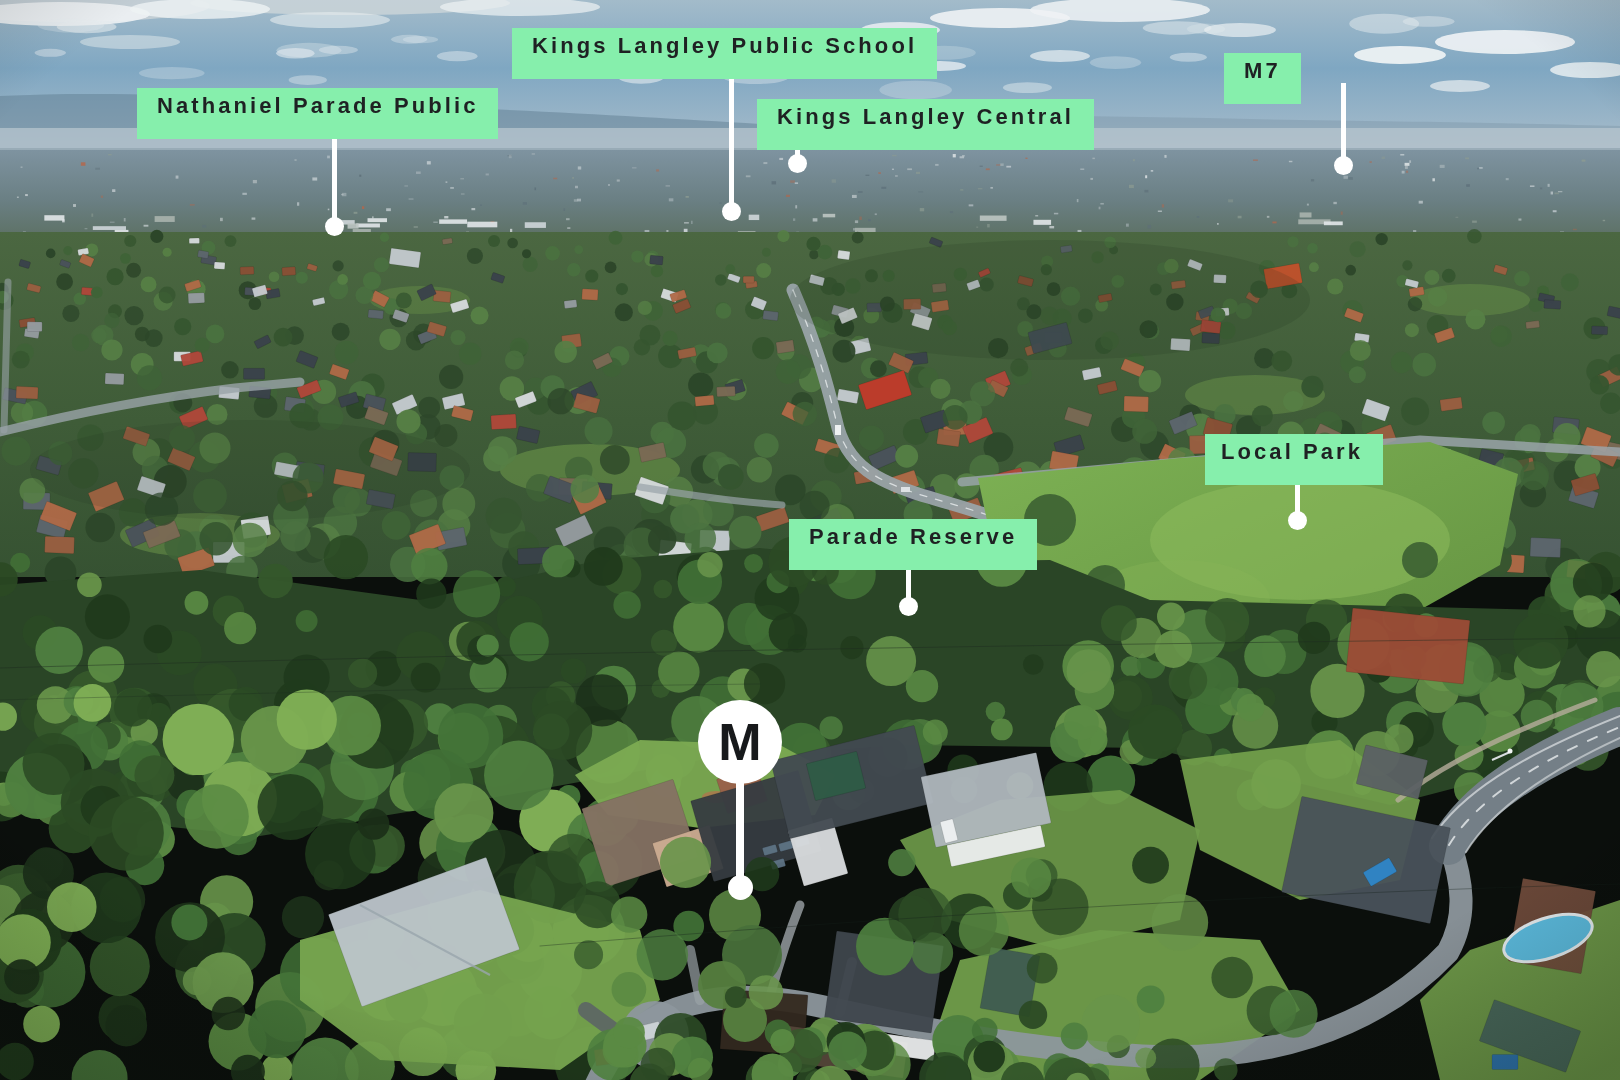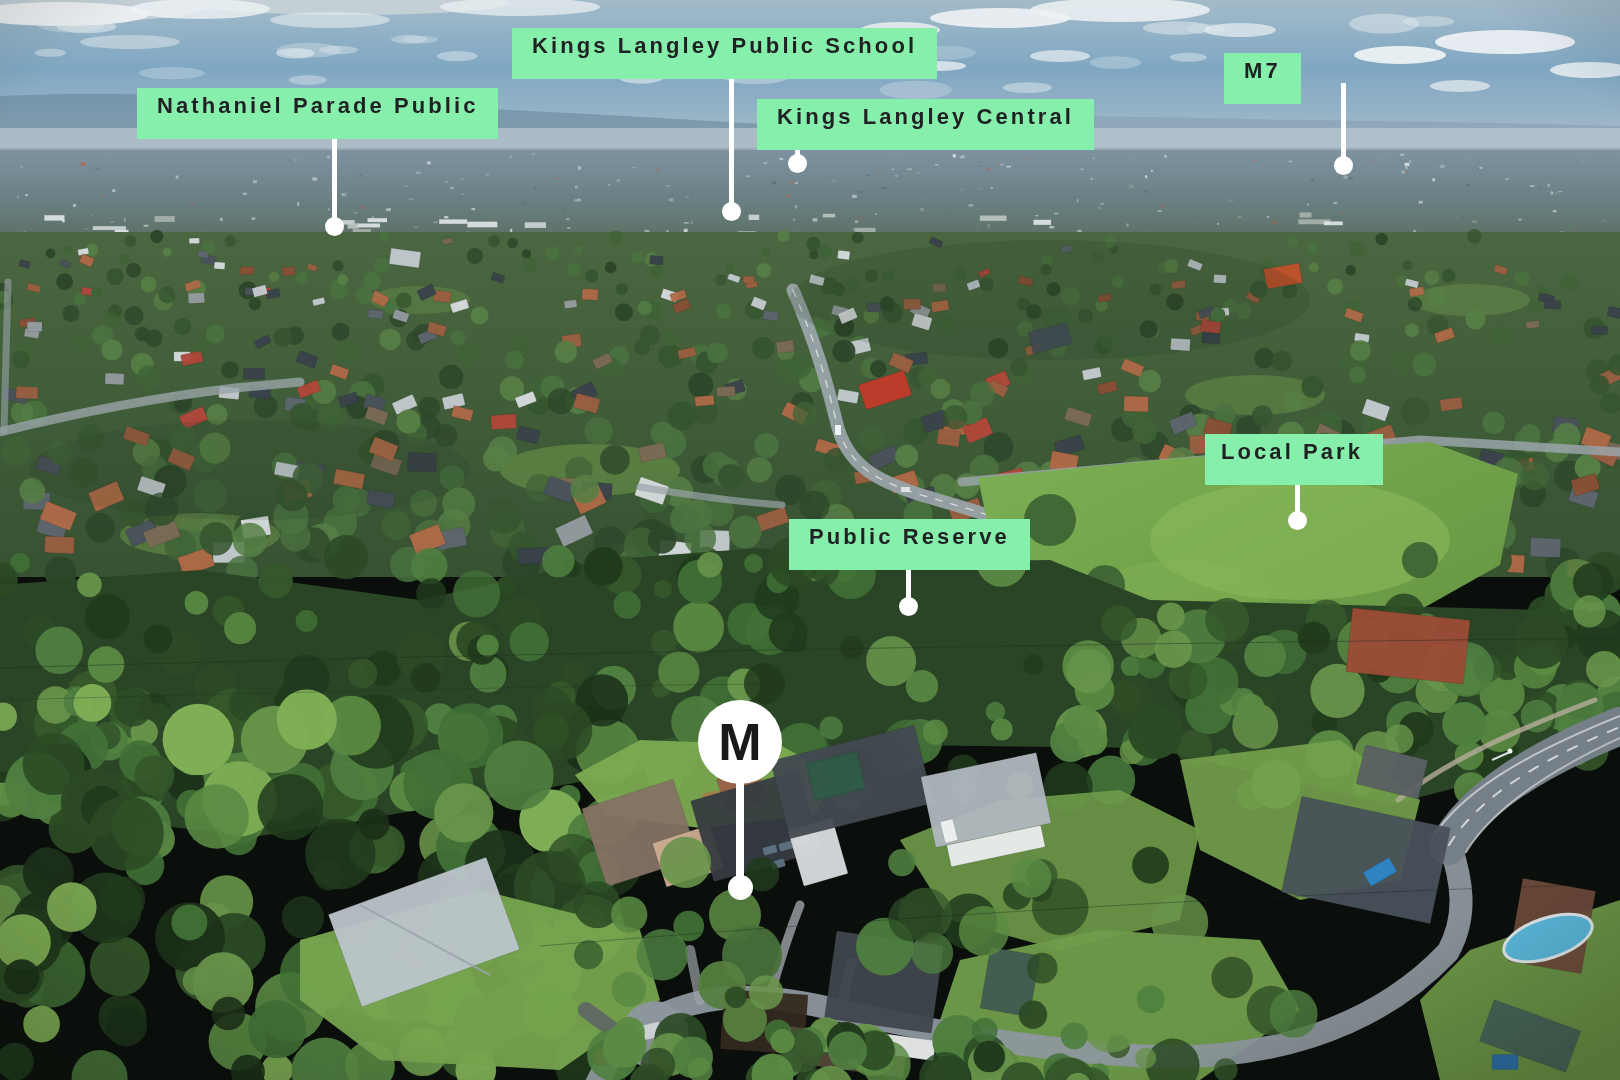--- a/index.html
+++ b/index.html
@@ -1577,21 +1577,21 @@
       <div class="callout-box" style="left: 1224px; top: 53px;">M7</div>
     </div>
     <div>
       <div class="leader-line" style="left: 1294.5px; top: 464px; height: 56px;"></div>
       <div class="leader-dot" style="left: 1287.5px; top: 510.5px;"></div>
       <div class="callout-box" style="left: 1205px; top: 434px; padding-left: 16px;">Local Park</div>
     </div>
     <div>
       <div class="leader-line" style="left: 905.5px; top: 549px; height: 57px;"></div>
       <div class="leader-dot" style="left: 898.5px; top: 596.5px;"></div>
-      <div class="callout-box" style="left: 789px; top: 519px;">Public Reserve</div>
+      <div class="callout-box" style="left: 789px; top: 519px;">Parade Reserve</div>
     </div>
   </div>
 
   <div>
     <div class="marker-stem" style="left: 736px; top: 780px; height: 103px;"></div>
     <div class="marker-dot" style="left: 727.5px; top: 874.5px;"></div>
     <div class="marker-circle" style="left: 698px; top: 700px; height: 84px; width: 84px;">
       <span>M</span>
     </div>
   </div>

